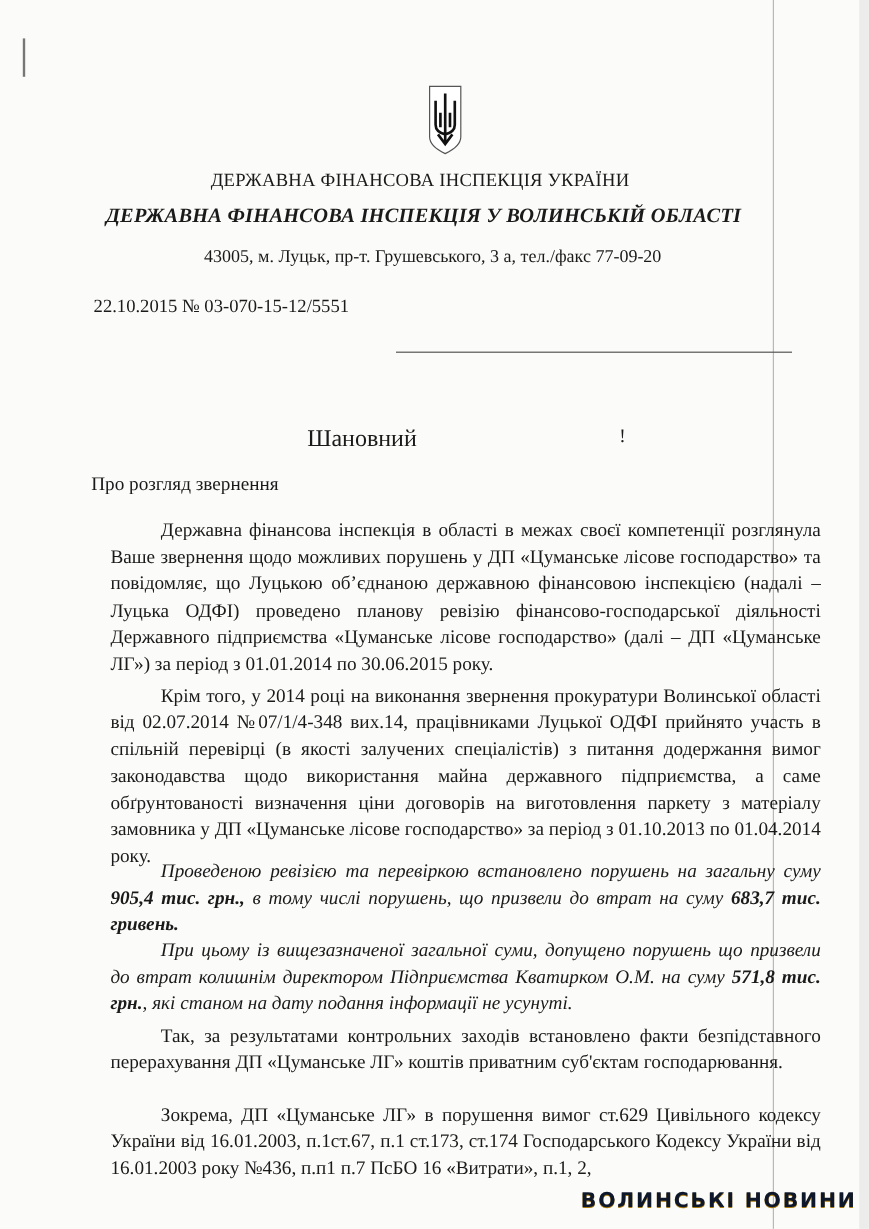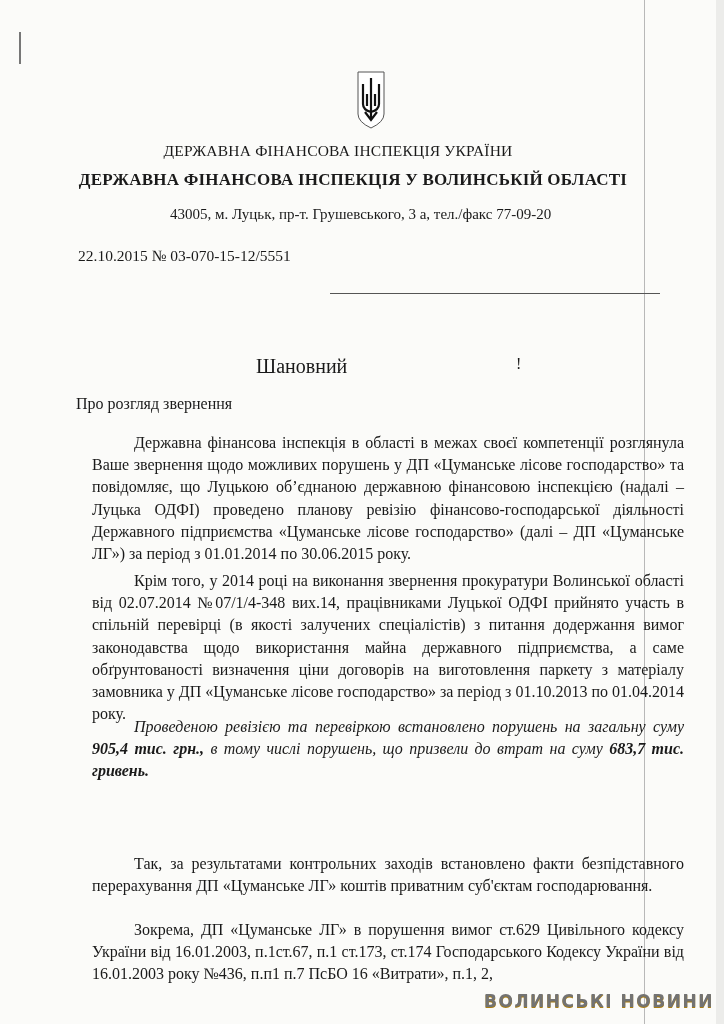--- a/index.html
+++ b/index.html
@@ -7,43 +7,43 @@
     width:724px; height:1024px; overflow:hidden; position:relative;
     background:#f9f9f7;
     font-family:"Liberation Serif", "DejaVu Serif", serif;
     color:#1a1a1a;
   }
   .page { position:absolute; left:0; top:0; width:724px; height:1024px; background:#fbfbf9; }
   .right-strip { position:absolute; left:716px; top:0; width:8px; height:1024px; background:#ececea; }
   .vline { position:absolute; left:644px; top:0; width:1px; height:1024px; background:#b8b8b8; }
   .mark-left { position:absolute; left:19px; top:32px; width:2px; height:32px; background:#777; }
   .emblem { position:absolute; left:356px; top:70px; width:30px; height:60px; }
-  .h1 { position:absolute; left:0; width:636px; text-align:center; top:142px; font-size:15.5px; letter-spacing:0.2px; }
+  .h1 { position:absolute; left:0; width:636px; text-align:center; top:142px; font-size:15.5px; letter-spacing:0.2px;padding-left:12px; }
   .h1 span { margin-left:40px; }
-  .h2 { position:absolute; left:0; width:652px; text-align:center; top:170px; font-size:17px; font-weight:bold; letter-spacing:0.2px; }
+  .h2 { position:absolute; left:0; width:652px; text-align:center; top:170px; font-size:17px; font-weight:bold; letter-spacing:0.2px;font-style:italic; }
   .h2 span { margin-left:54px; }
   .addr { position:absolute; left:170px; top:206px; font-size:15px; }
   .email { position:absolute; left:192px; top:223px; font-size:15.5px; }
   .ref { position:absolute; left:78px; top:247px; font-size:15.5px; }
   .sig-line { position:absolute; left:330px; top:293px; width:330px; height:1px; background:#555; }
   .greeting { position:absolute; left:256px; top:355px; font-size:20px; }
   .greet-excl { position:absolute; left:516px; top:355px; font-size:16px; }
   .subject { position:absolute; left:76px; top:395px; font-size:16px; }
   .body { position:absolute; left:92px; width:592px; font-size:16px; line-height:22.2px; text-align:justify; }
   .body p { margin:0; text-indent:42px; }
   .p1 { top:432px; }
   .p2 { top:570px; }
   .p3 { top:716px; font-style:italic; }
   .p4 { top:782px; font-style:italic; }
   .p5 { top:853px; }
   .p6 { top:919px; }
   .watermark {
     position:absolute; left:484px; top:991px;
     font-family:"DejaVu Sans", sans-serif; font-weight:bold; font-size:17px; letter-spacing:1.5px;
-    color:#737373; text-shadow:0 1px 0 #a97c10;
+    color:#0f172a; text-shadow:0 1px 0 #a97c10;
   }
 </style>
 </head>
 <body>
 
 <div class="page">
   <div class="right-strip"></div>
   <div class="vline"></div>
   <div class="mark-left"></div>
 
@@ -64,20 +64,23 @@
 
   <div class="body p1">
       <p>Державна фінансова інспекція в області в межах своєї компетенції розглянула Ваше звернення щодо можливих порушень у ДП «Цуманське лісове господарство» та повідомляє, що Луцькою об’єднаною державною фінансовою інспекцією (надалі – Луцька ОДФІ) проведено планову ревізію фінансово-господарської діяльності Державного підприємства «Цуманське лісове господарство» (далі – ДП «Цуманське ЛГ») за період з 01.01.2014 по 30.06.2015 року.</p>
     </div>
   <div class="body p2">
       <p>Крім того, у 2014 році на виконання звернення прокуратури Волинської області від 02.07.2014 №07/1/4-348 вих.14, працівниками Луцької ОДФІ прийнято участь в спільній перевірці (в якості залучених спеціалістів) з питання додержання вимог законодавства щодо використання майна державного підприємства, а саме обґрунтованості визначення ціни договорів на виготовлення паркету з матеріалу замовника у ДП «Цуманське лісове господарство» за період з 01.10.2013 по 01.04.2014 року.</p>
     </div>
   <div class="body p3">
     <p><span>Проведеною ревізією та перевіркою встановлено порушень на загальну суму </span><b>905,4 тис. грн.,</b><span> в тому числі порушень, що призвели до втрат на суму </span><b>683,7  тис. гривень.</b></p>
   </div>
+  <div class="body p4">
+    <p><span>При цьому із вищезазначеної загальної суми, допущено порушень що призвели до втрат колишнім директором Підприємства Кватирком О.М. на суму </span><b>571,8 тис. грн.</b><span>, які станом на дату подання інформації не усунуті.</span></p>
+  </div>
   <div class="body p5">
       <p>Так, за результатами контрольних заходів встановлено факти безпідставного перерахування ДП «Цуманське ЛГ» коштів приватним суб'єктам господарювання.</p>
     </div>
   <div class="body p6">
       <p>Зокрема, ДП «Цуманське ЛГ» в порушення вимог ст.629 Цивільного кодексу України від 16.01.2003, п.1ст.67, п.1 ст.173, ст.174 Господарського Кодексу України від 16.01.2003 року №436, п.п1 п.7 ПсБО 16 «Витрати», п.1, 2,</p>
     </div>
 
   <div class="watermark">ВОЛИНСЬКІ НОВИНИ</div>
 </div>
 

